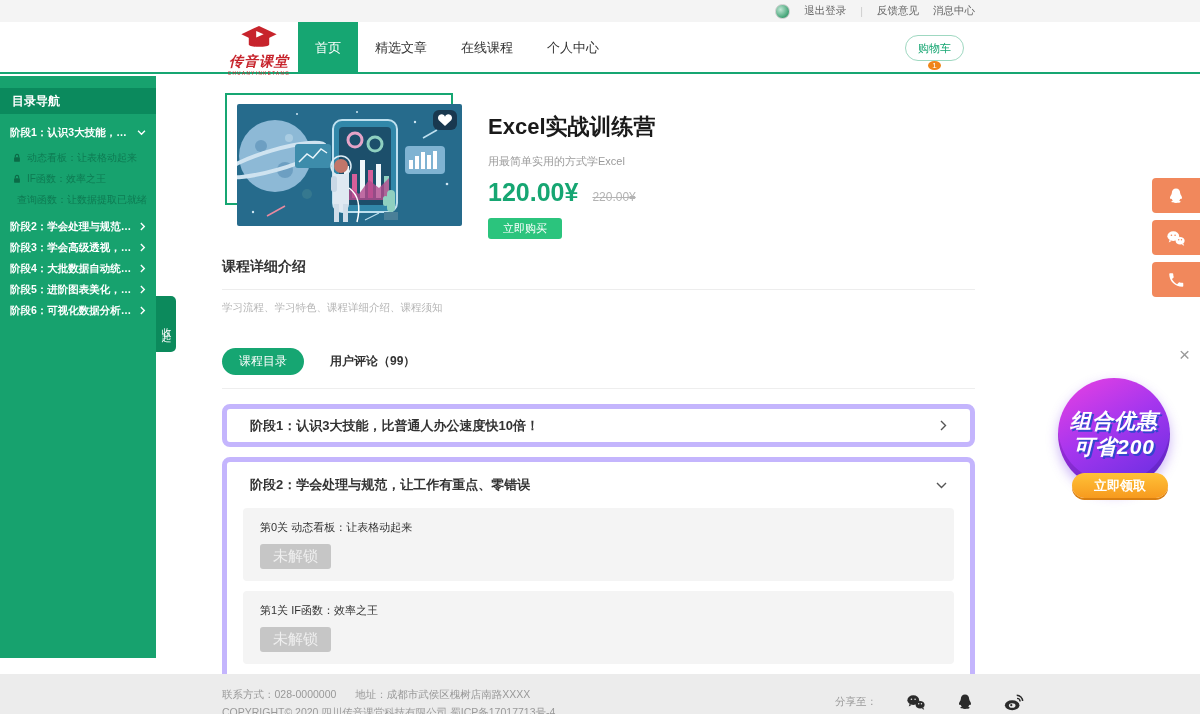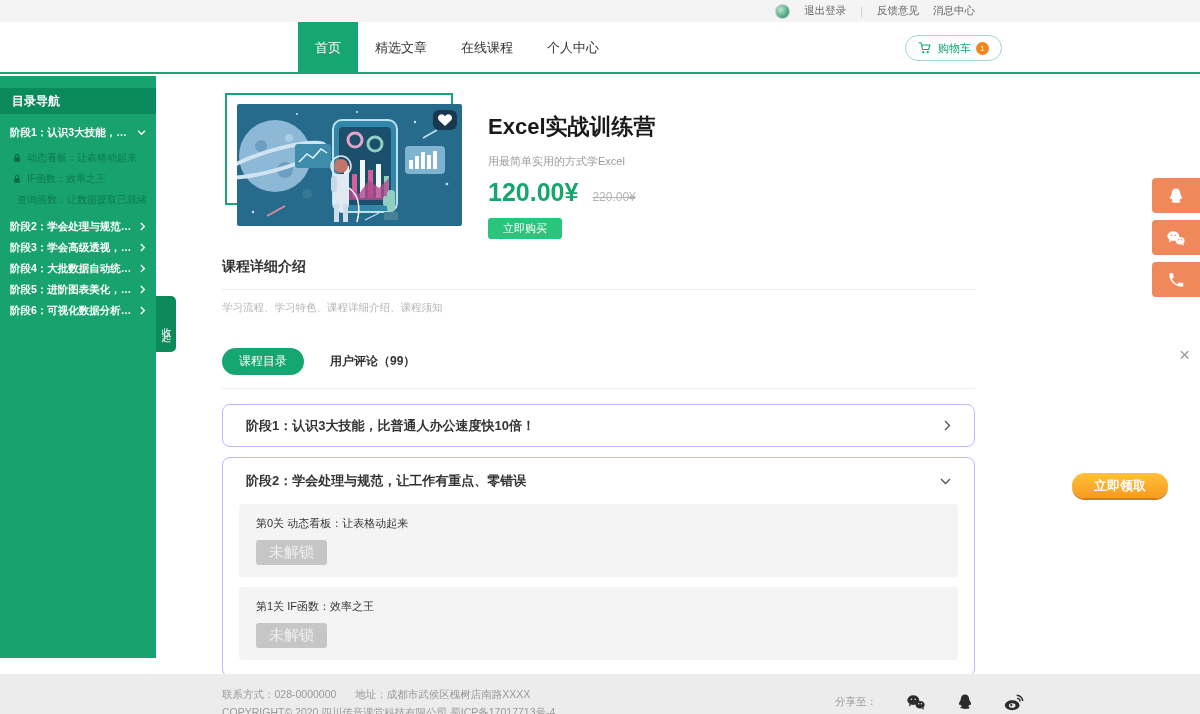--- a/index.html
+++ b/index.html
@@ -24,21 +24,21 @@
   .nav-items { position:absolute; left:298px; top:0; height:52px; display:flex; align-items:stretch; }
   .nav-item { display:flex; align-items:center; padding:0 17px; font-size:13px; color:#333; cursor:pointer; }
   .nav-item.active { background:#16A672; color:#fff; }
   .searchbox { position:absolute; left:728px; top:13px; width:160px; height:26px; border:1px solid #ddd;
             border-radius:13px; background:#fff; display:flex; align-items:center; }
   .searchbox input { flex:1; border:none; outline:none; height:20px; margin-left:6px; font-size:11px; min-width:0; background:transparent;}
   .search-btn { width:56px; height:26px; margin:-1px; background:#16A672; border:none; border-radius:13px;
             color:#fff; font-size:11px; cursor:pointer; }
   .cartbox { position:absolute; left:905px; top:13px; height:26px; padding:0 12px; border:1px solid #9fd8c1;
             border-radius:13px; display:flex; align-items:center; gap:5px; color:#16A672; font-size:11px;
-            cursor:pointer; background:#fff; }
+            cursor:pointer; background:#fff;flex-direction:column; }
   .cart-badge { width:13px; height:13px; border-radius:50%; background:#F08519; color:#fff; font-size:8px;
             display:flex; align-items:center; justify-content:center; }
 
   
   .sidebar { position:absolute; left:0; top:76px; width:156px; height:582px; background:#17A26E; }
   .sb-title { margin-top:12px; height:26px; background:#0B8A5D; color:#fff; font-size:12px; font-weight:bold;
             display:flex; align-items:center; padding:0 12px; }
   .sb-stage { display:flex; align-items:center; justify-content:space-between; padding:0 10px; height:21px;
             color:#fff; font-size:10.5px; font-weight:bold; cursor:pointer; white-space:nowrap; }
   .sb-stage .lbl { overflow:hidden; text-overflow:ellipsis; }
@@ -66,21 +66,21 @@
             color:#fff; font-size:11px; cursor:pointer; display:block; }
 
   .detail-heading { margin-top:15px; font-size:14px; font-weight:bold; color:#333; }
   .divider { height:1px; background:#ededed; margin-top:13px; }
   .detail-tags { margin-top:11px; font-size:10.5px; color:#b5b5b5; }
 
   .tabs { margin-top:33px; display:flex; align-items:center; border-bottom:1px solid #eee; padding-bottom:13px; }
   .tab-pill { background:#16A672; color:#fff; font-size:12px; padding:5px 17px; border-radius:14px; cursor:pointer; }
   .tab-plain { margin-left:26px; font-size:12px; color:#333; font-weight:bold; cursor:pointer; }
 
-  .card { border:1px solid #c4b5fd; border-radius:8px; background:#fff; }
+  .card { border:5px solid #c4b5fd; border-radius:8px; background:#fff; }
   .card1 { margin-top:15px; height:43px; display:flex; align-items:center; justify-content:space-between; padding:0 23px; cursor:pointer; }
   .card2 { margin-top:10px; padding-bottom:16px; }
   .card-head { height:46px; display:flex; align-items:center; justify-content:space-between; padding:0 23px; cursor:pointer; }
   .card-title { font-size:13px; color:#333; font-weight:bold; }
   .lesson-row { margin:0 16px 10px; background:#f4f4f4; border-radius:4px; padding:12px 17px; cursor:pointer; }
   .lesson-row:last-child { margin-bottom:0; }
   .lesson-title { font-size:11px; color:#333; }
   .lesson-status { margin-top:9px; display:inline-block; background:#c6c6c6; color:#efefef; font-size:15px;
             padding:3px 13px; border-radius:3px; }
 
@@ -117,20 +117,29 @@
 
   <div class="topbar">
     <span class="avatar"></span>
     <a>退出登录</a>
     <span class="sep">|</span>
     <a>反馈意见</a>
     <a>消息中心</a>
   </div>
 
   <div class="navbar">
+    <div class="logo">
+      <svg width="44" height="26" viewBox="0 0 46 28">
+        <path d="M23 1l19 9-19 9L4 10z" fill="#C7242C"></path>
+        <path d="M12 13v8c0 3.4 22 3.4 22 0v-8l-11 5.2z" fill="#C7242C"></path>
+        <path d="M20 6.5l8 3.5-8 3.5z" fill="#fff"></path>
+      </svg>
+      <div class="logo-cn">传音课堂</div>
+      <div class="logo-en">CHUANYINKETANG</div>
+    </div>
     <div class="nav-items">
       <div class="nav-item active">首页</div>
       <div class="nav-item">精选文章</div>
       <div class="nav-item">在线课程</div>
       <div class="nav-item">个人中心</div>
     </div>
     <div class="cartbox">
       <svg width="15" height="14" viewBox="0 0 20 18">
         <path d="M1 2h3l2 9h8l2-6H5" fill="none" stroke="#16A672" stroke-width="1.5" stroke-linejoin="round"></path>
         <circle cx="7" cy="14.5" r="1.4" fill="#16A672"></circle>
@@ -325,20 +334,24 @@
     </button>
     <button class="rail-btn">
       <svg width="18" height="18" viewBox="0 0 24 24">
         <path d="M6.6 10.8c1.5 3 3.9 5.4 6.9 6.9l2.3-2.3c.3-.3.7-.4 1.1-.2 1.2.4 2.5.6 3.8.6.6 0 1 .4 1 1V20c0 .6-.4 1-1 1C10.6 21 3 13.4 3 4c0-.6.4-1 1-1h3.3c.6 0 1 .4 1 1 0 1.3.2 2.6.6 3.8.1.4 0 .8-.3 1.1l-2 1.9z" fill="#fff"></path>
       </svg>
     </button>
   </div>
 
   <div class="promo">
     <span class="promo-close">×</span>
+    <div class="promo-circle">
+      <span class="promo-line">组合优惠</span>
+      <span class="promo-line">可省200</span>
+    </div>
     <button class="promo-btn">立即领取</button>
   </div>
 
   <footer class="footer">
     <div class="footer-left">
       <div>
         <span>联系方式：028-0000000</span>
         <span class="addr">地址：成都市武侯区槐树店南路XXXX</span>
       </div>
       <div>COPYRIGHT© 2020 四川传音课堂科技有限公司 蜀ICP备17017713号-4</div>

